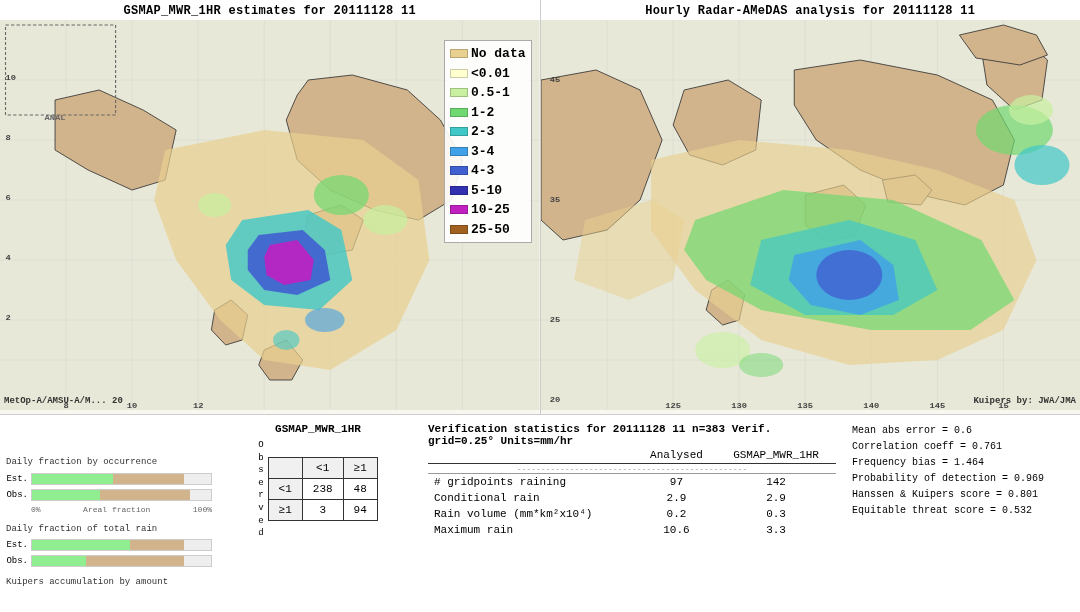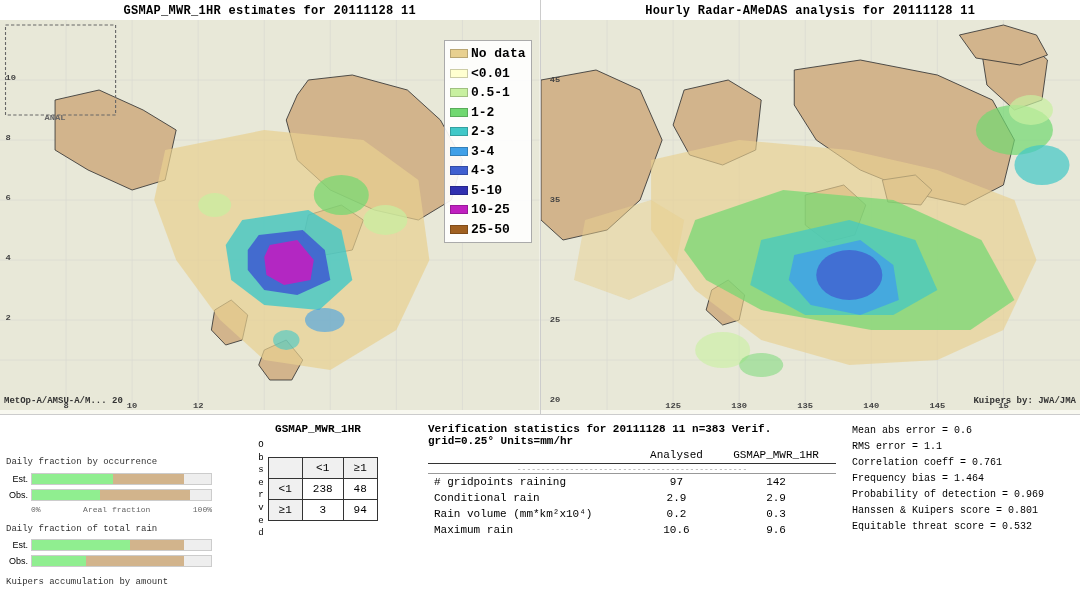--- a/index.html
+++ b/index.html
@@ -125,21 +125,21 @@
       display: flex;
       align-items: center;
       gap: 3px;
       font-size: 9px;
     }
 
     .bar-label {
       width: 22px;
       text-align: right;
       font-size: 9px;
-      font-family: Liberation Sans, sans-serif;
+      font-family: Liberation Mono, monospace;
     }
 
     .bar-container {
       flex: 1;
       height: 12px;
       background: #eee;
       position: relative;
       border: 1px solid #ccc;
     }
 
@@ -537,29 +537,28 @@
             <td>2.9</td>
           </tr>
           <tr>
             <td class="row-label">Rain volume (mm*km²x10⁴)</td>
             <td>0.2</td>
             <td>0.3</td>
           </tr>
           <tr>
             <td class="row-label">Maximum rain</td>
             <td>10.6</td>
-            <td>9.6</td>
+            <td>3.3</td>
           </tr>
         </tbody>
       </table>
     </div>
 
     <div class="right-stats">
       <div>Mean abs error = 0.6</div>
-      <div>RMS error = 1.1</div>
       <div>Correlation coeff = 0.761</div>
       <div>Frequency bias = 1.464</div>
       <div>Probability of detection = 0.969</div>
       <div>Hanssen &amp; Kuipers score = 0.801</div>
       <div>Equitable threat score = 0.532</div>
     </div>
 
   </div>
 </div>
 

